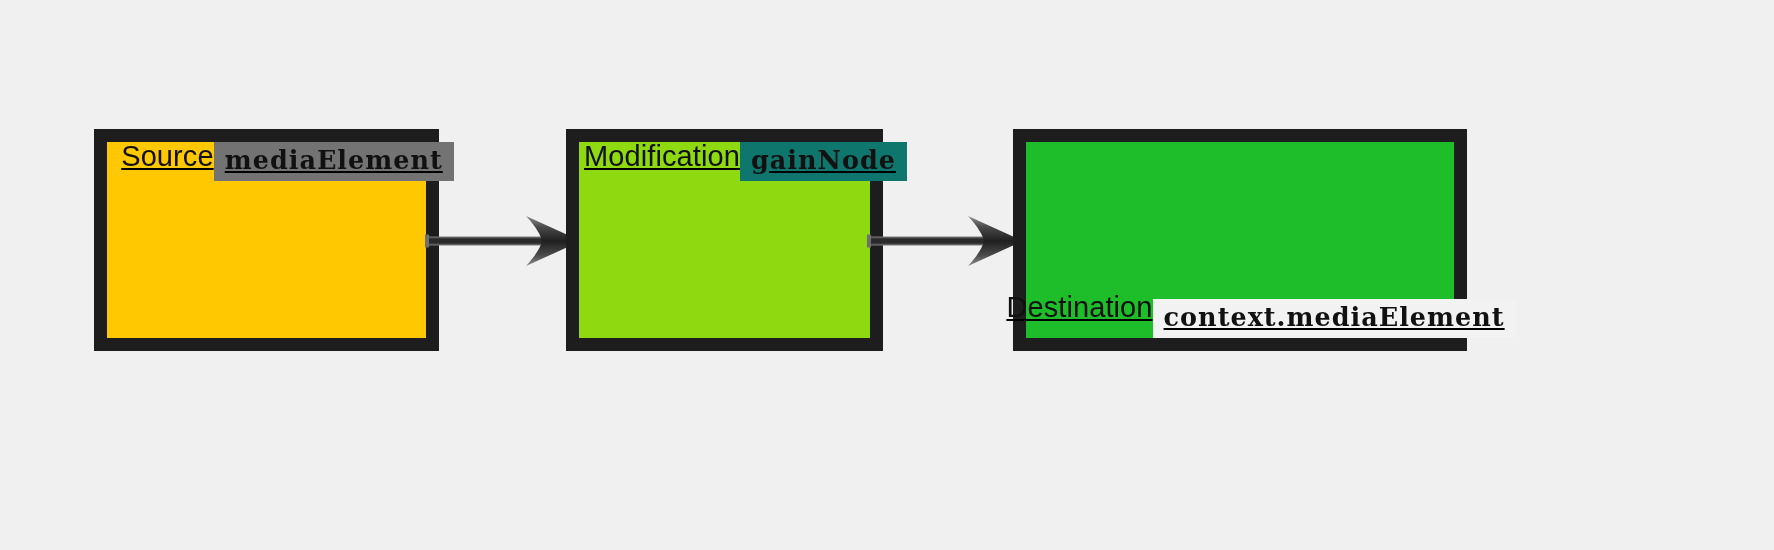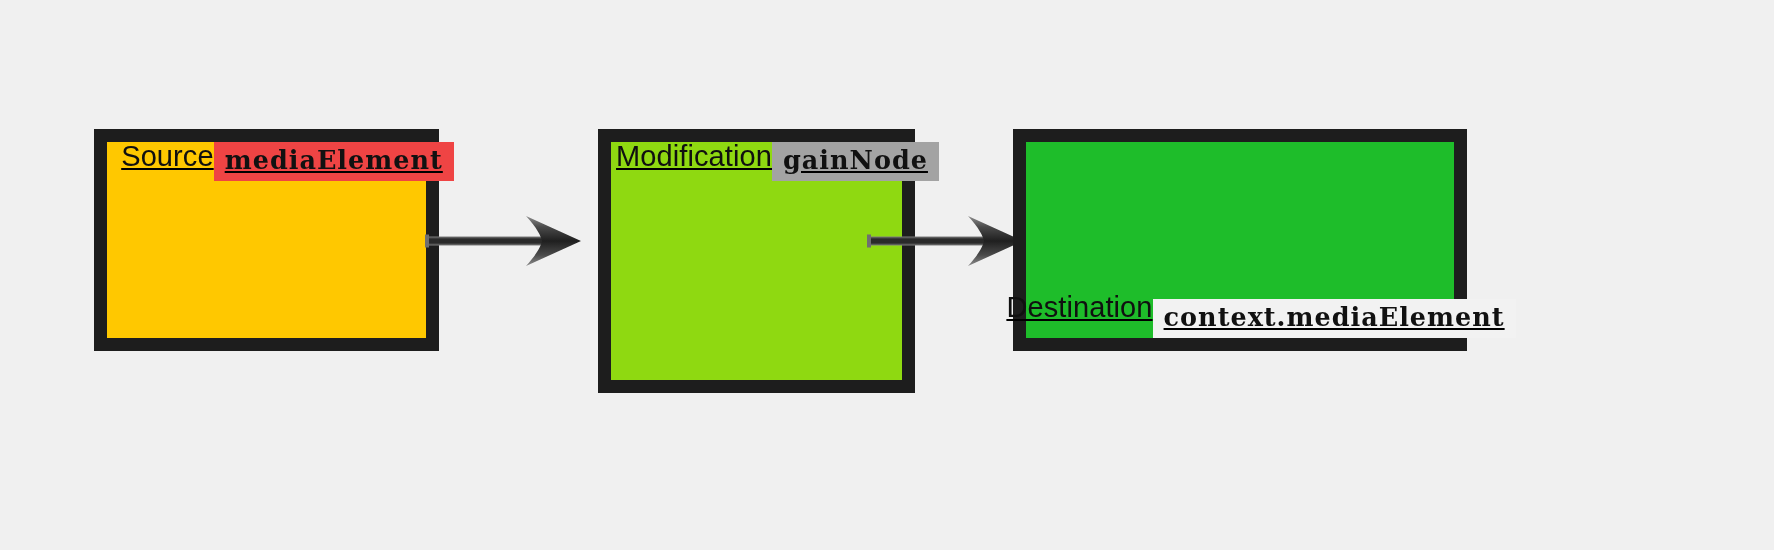--- a/index.html
+++ b/index.html
@@ -61,24 +61,24 @@
   }
 
   
   #node-source {
     left: 94px;
     top: 129px;
     width: 345px;
     height: 222px;
   }
   #node-modification {
-    left: 598px;
+    left: 566px;
     top: 129px;
     width: 317px;
-    height: 264px;
+    height: 222px;
   }
   #node-destination {
     left: 1013px;
     top: 129px;
     width: 454px;
     height: 222px;
     align-items: flex-end;
   }
 
   
@@ -103,21 +103,21 @@
     overflow: visible;
   }
 </style>
 </head>
 <body style="background-color: rgb(240, 240, 240);">
 
 <div id="diagram-root" style="background-color: rgb(240, 240, 240);">
 
   <div class="node" id="node-source" style="background-color: rgb(255, 200, 0); border-color: rgb(29, 29, 29);">
     <div class="node-title">Source</div>
-    <div class="node-code" style="background-color: #ef4444;">mediaElement</div>
+    <div class="node-code" style="background-color: #737373;">mediaElement</div>
   </div>
 
   <div class="edge" id="edge-source-modification">
     <svg viewBox="0 0 156 90" preserveAspectRatio="none">
       <defs>
         <linearGradient id="barbGradA" x1="0" y1="0" x2="0" y2="1">
           <stop offset="0%" stop-color="#8e8e8e"></stop>
           <stop offset="22%" stop-color="#4a4a4a"></stop>
           <stop offset="50%" stop-color="#1f1f1f"></stop>
           <stop offset="78%" stop-color="#4a4a4a"></stop>
@@ -138,21 +138,21 @@
       <path d="M 156 45
                L 101 20
                C 112 32, 116 40, 117 45
                C 116 50, 112 58, 101 70
                Z" fill="url(#barbGradA)"></path>
     </svg>
   </div>
 
   <div class="node" id="node-modification" style="background-color: rgb(143, 217, 17); border-color: rgb(29, 29, 29);">
     <div class="node-title">Modification</div>
-    <div class="node-code" style="background-color: #a3a3a3;">gainNode</div>
+    <div class="node-code" style="background-color: #0f766e;">gainNode</div>
   </div>
 
   <div class="edge" id="edge-modification-destination">
     <svg viewBox="0 0 156 90" preserveAspectRatio="none">
       <defs>
         <linearGradient id="barbGradB" x1="0" y1="0" x2="0" y2="1">
           <stop offset="0%" stop-color="#8e8e8e"></stop>
           <stop offset="22%" stop-color="#4a4a4a"></stop>
           <stop offset="50%" stop-color="#1f1f1f"></stop>
           <stop offset="78%" stop-color="#4a4a4a"></stop>

